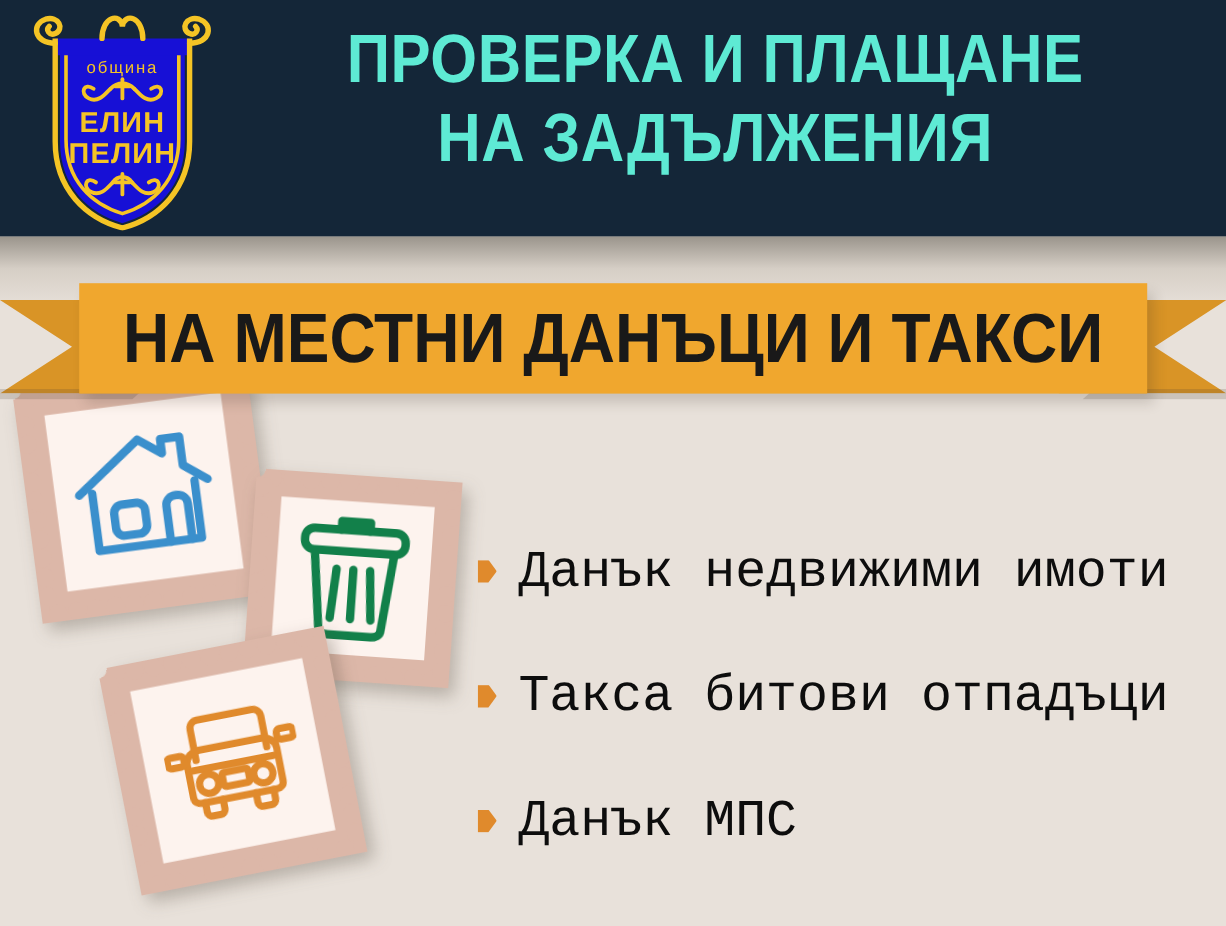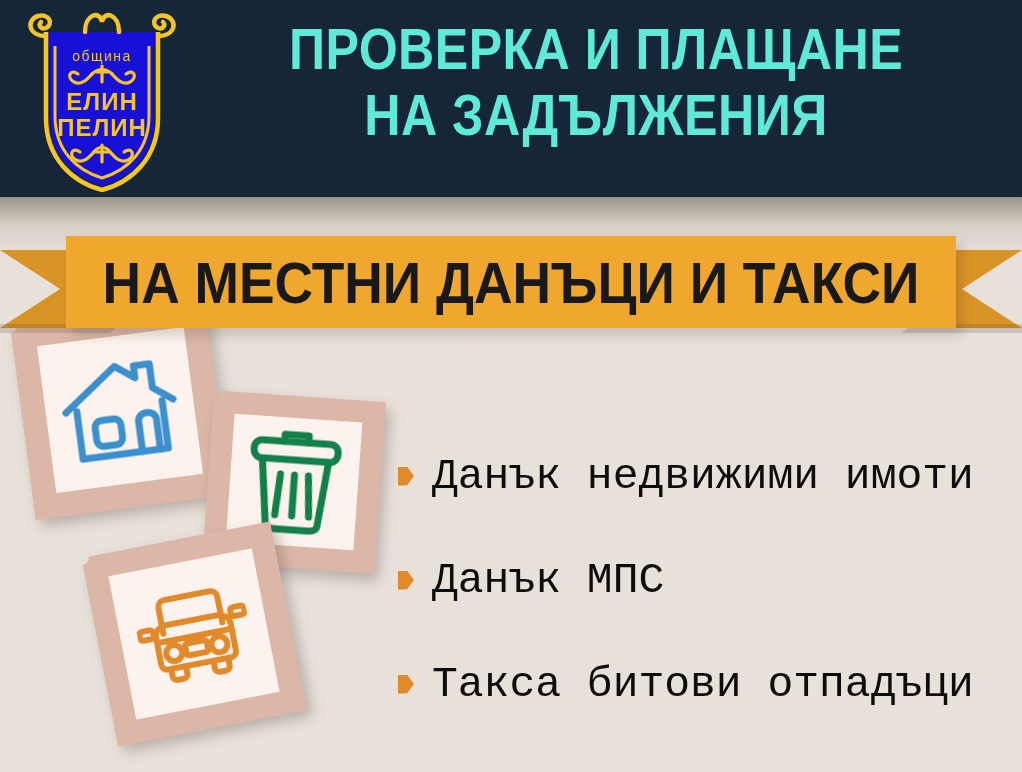--- a/index.html
+++ b/index.html
@@ -481,22 +481,22 @@
 
   <div class="bullets">
 
     <div class="bullet-row">
       <span class="bullet-marker"></span>
       <span class="bullet-label">Данък недвижими имоти</span>
     </div>
 
     <div class="bullet-row">
       <span class="bullet-marker"></span>
-      <span class="bullet-label">Данък МПС</span>
+      <span class="bullet-label">Такса битови отпадъци</span>
     </div>
 
     <div class="bullet-row">
       <span class="bullet-marker"></span>
-      <span class="bullet-label">Такса битови отпадъци</span>
+      <span class="bullet-label">Данък МПС</span>
     </div>
   </div>
 
 </div>
 
 </body></html>

